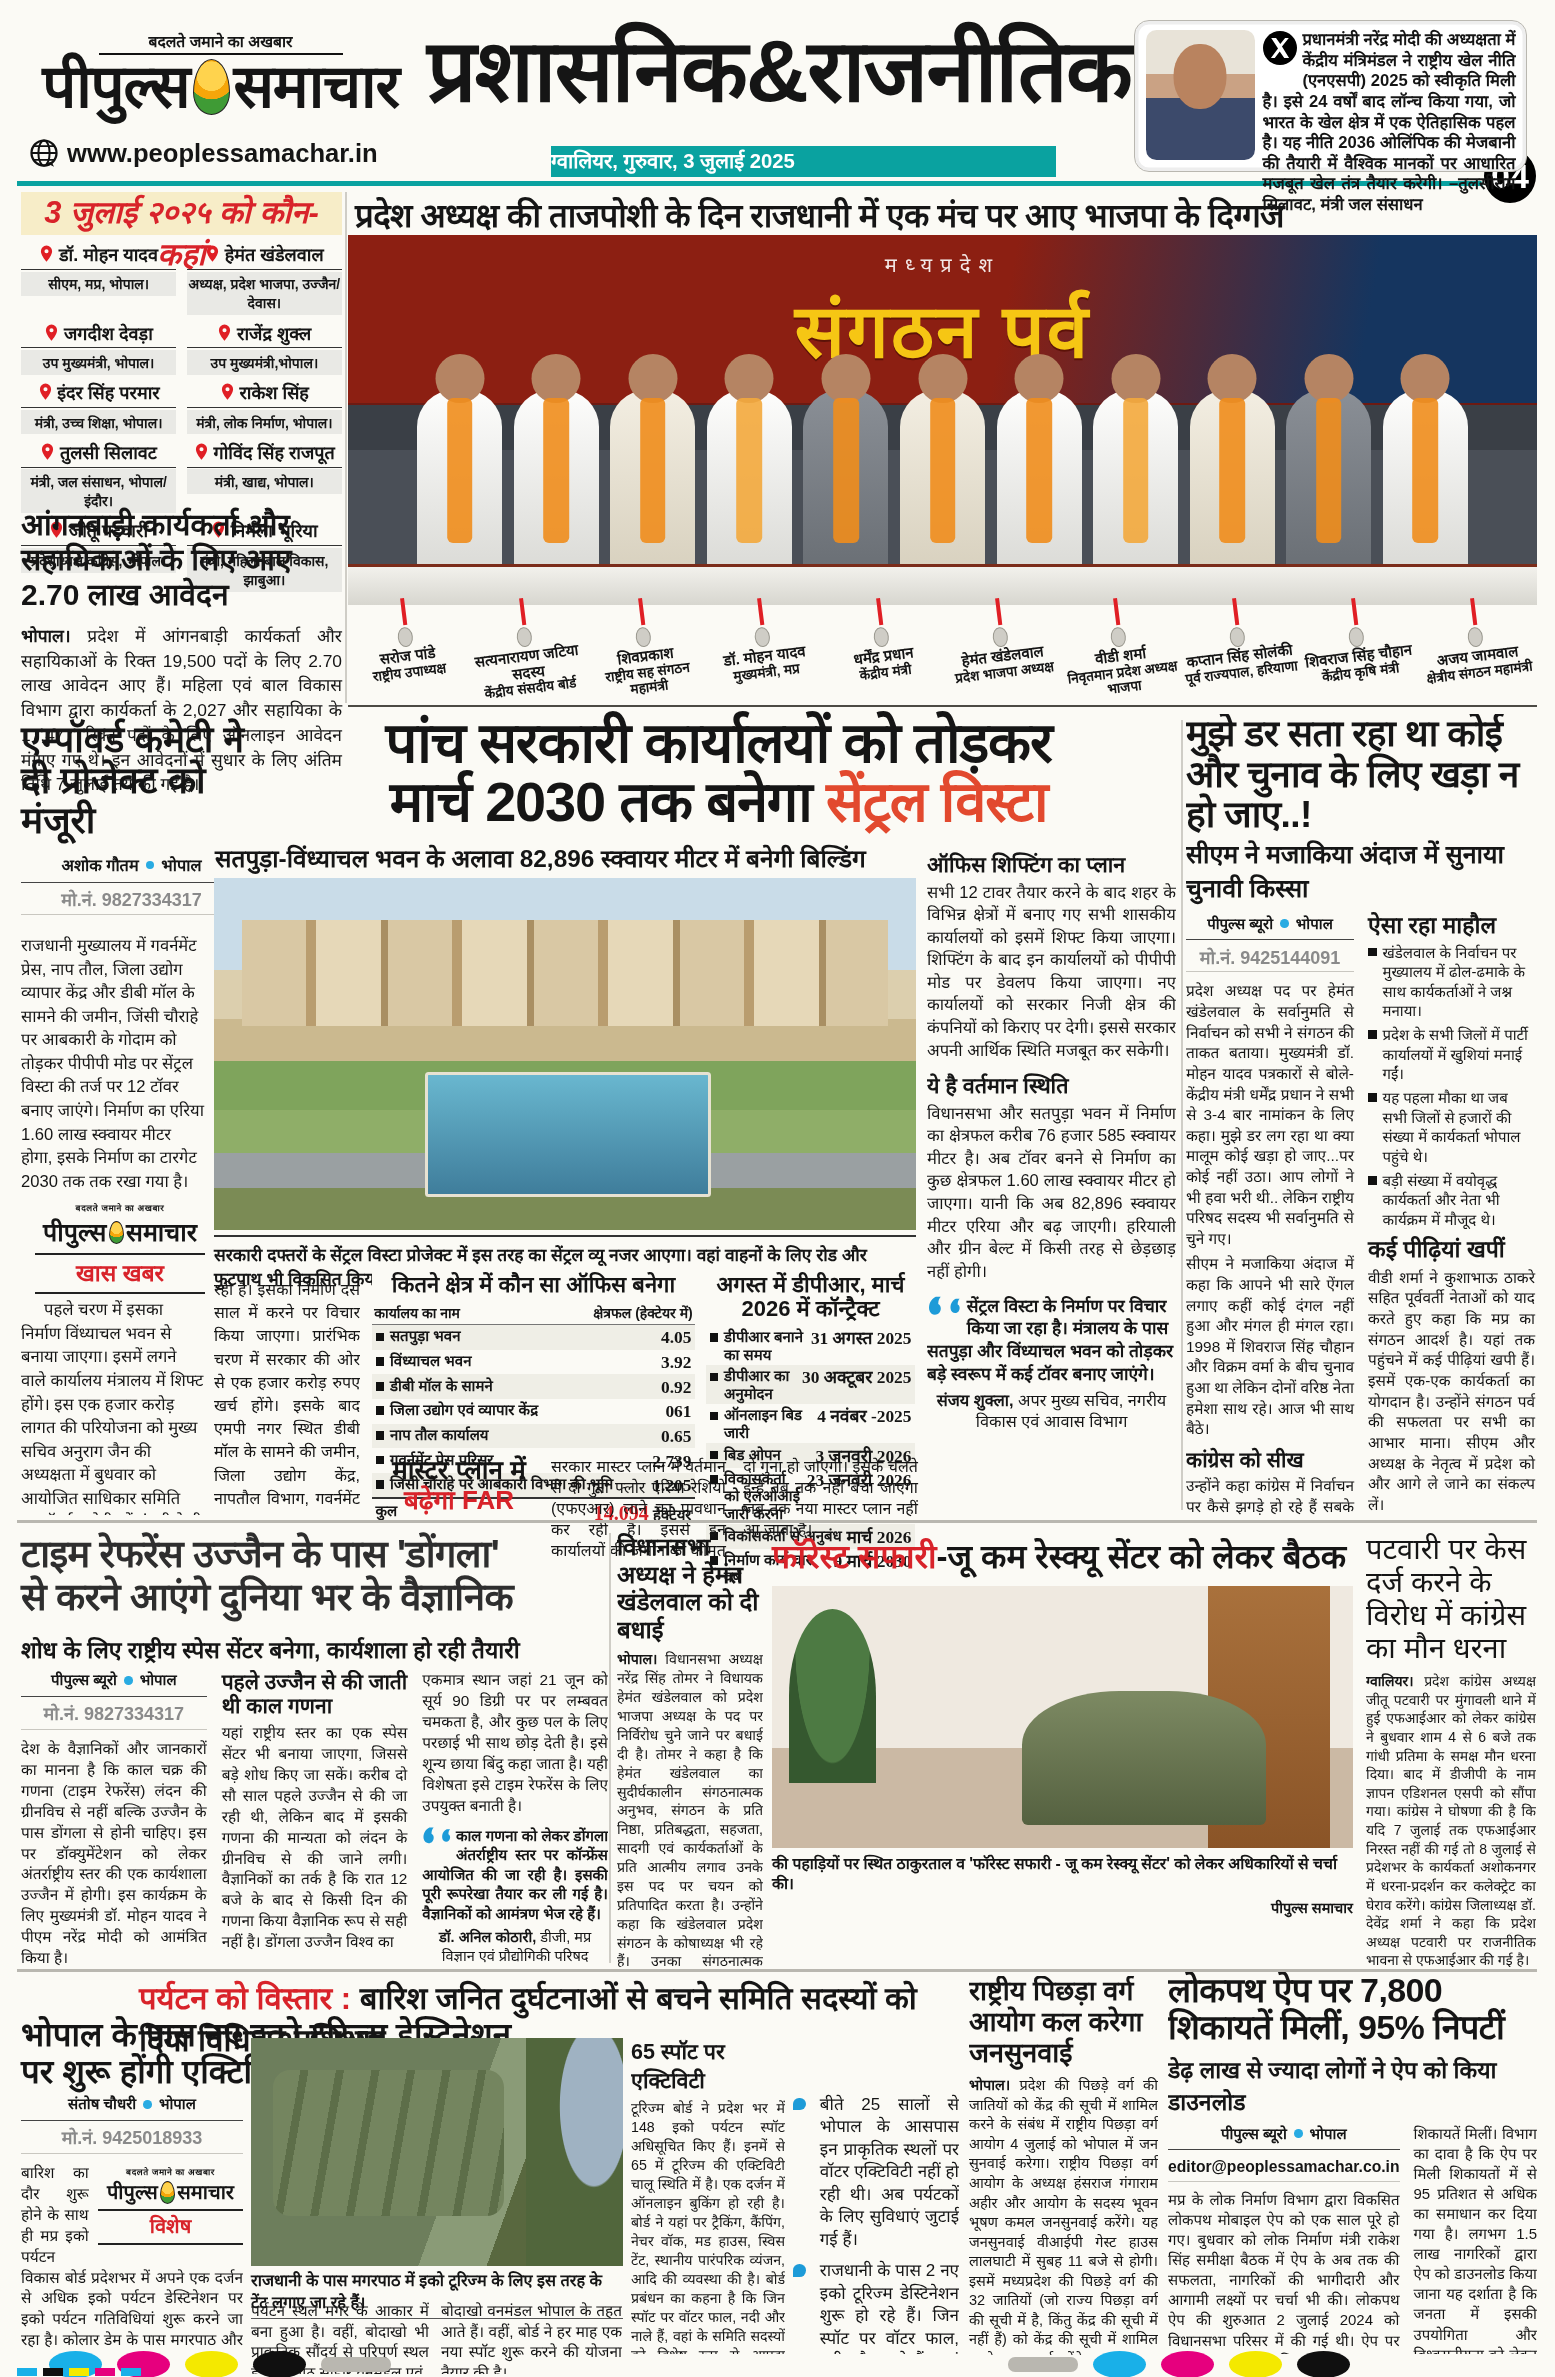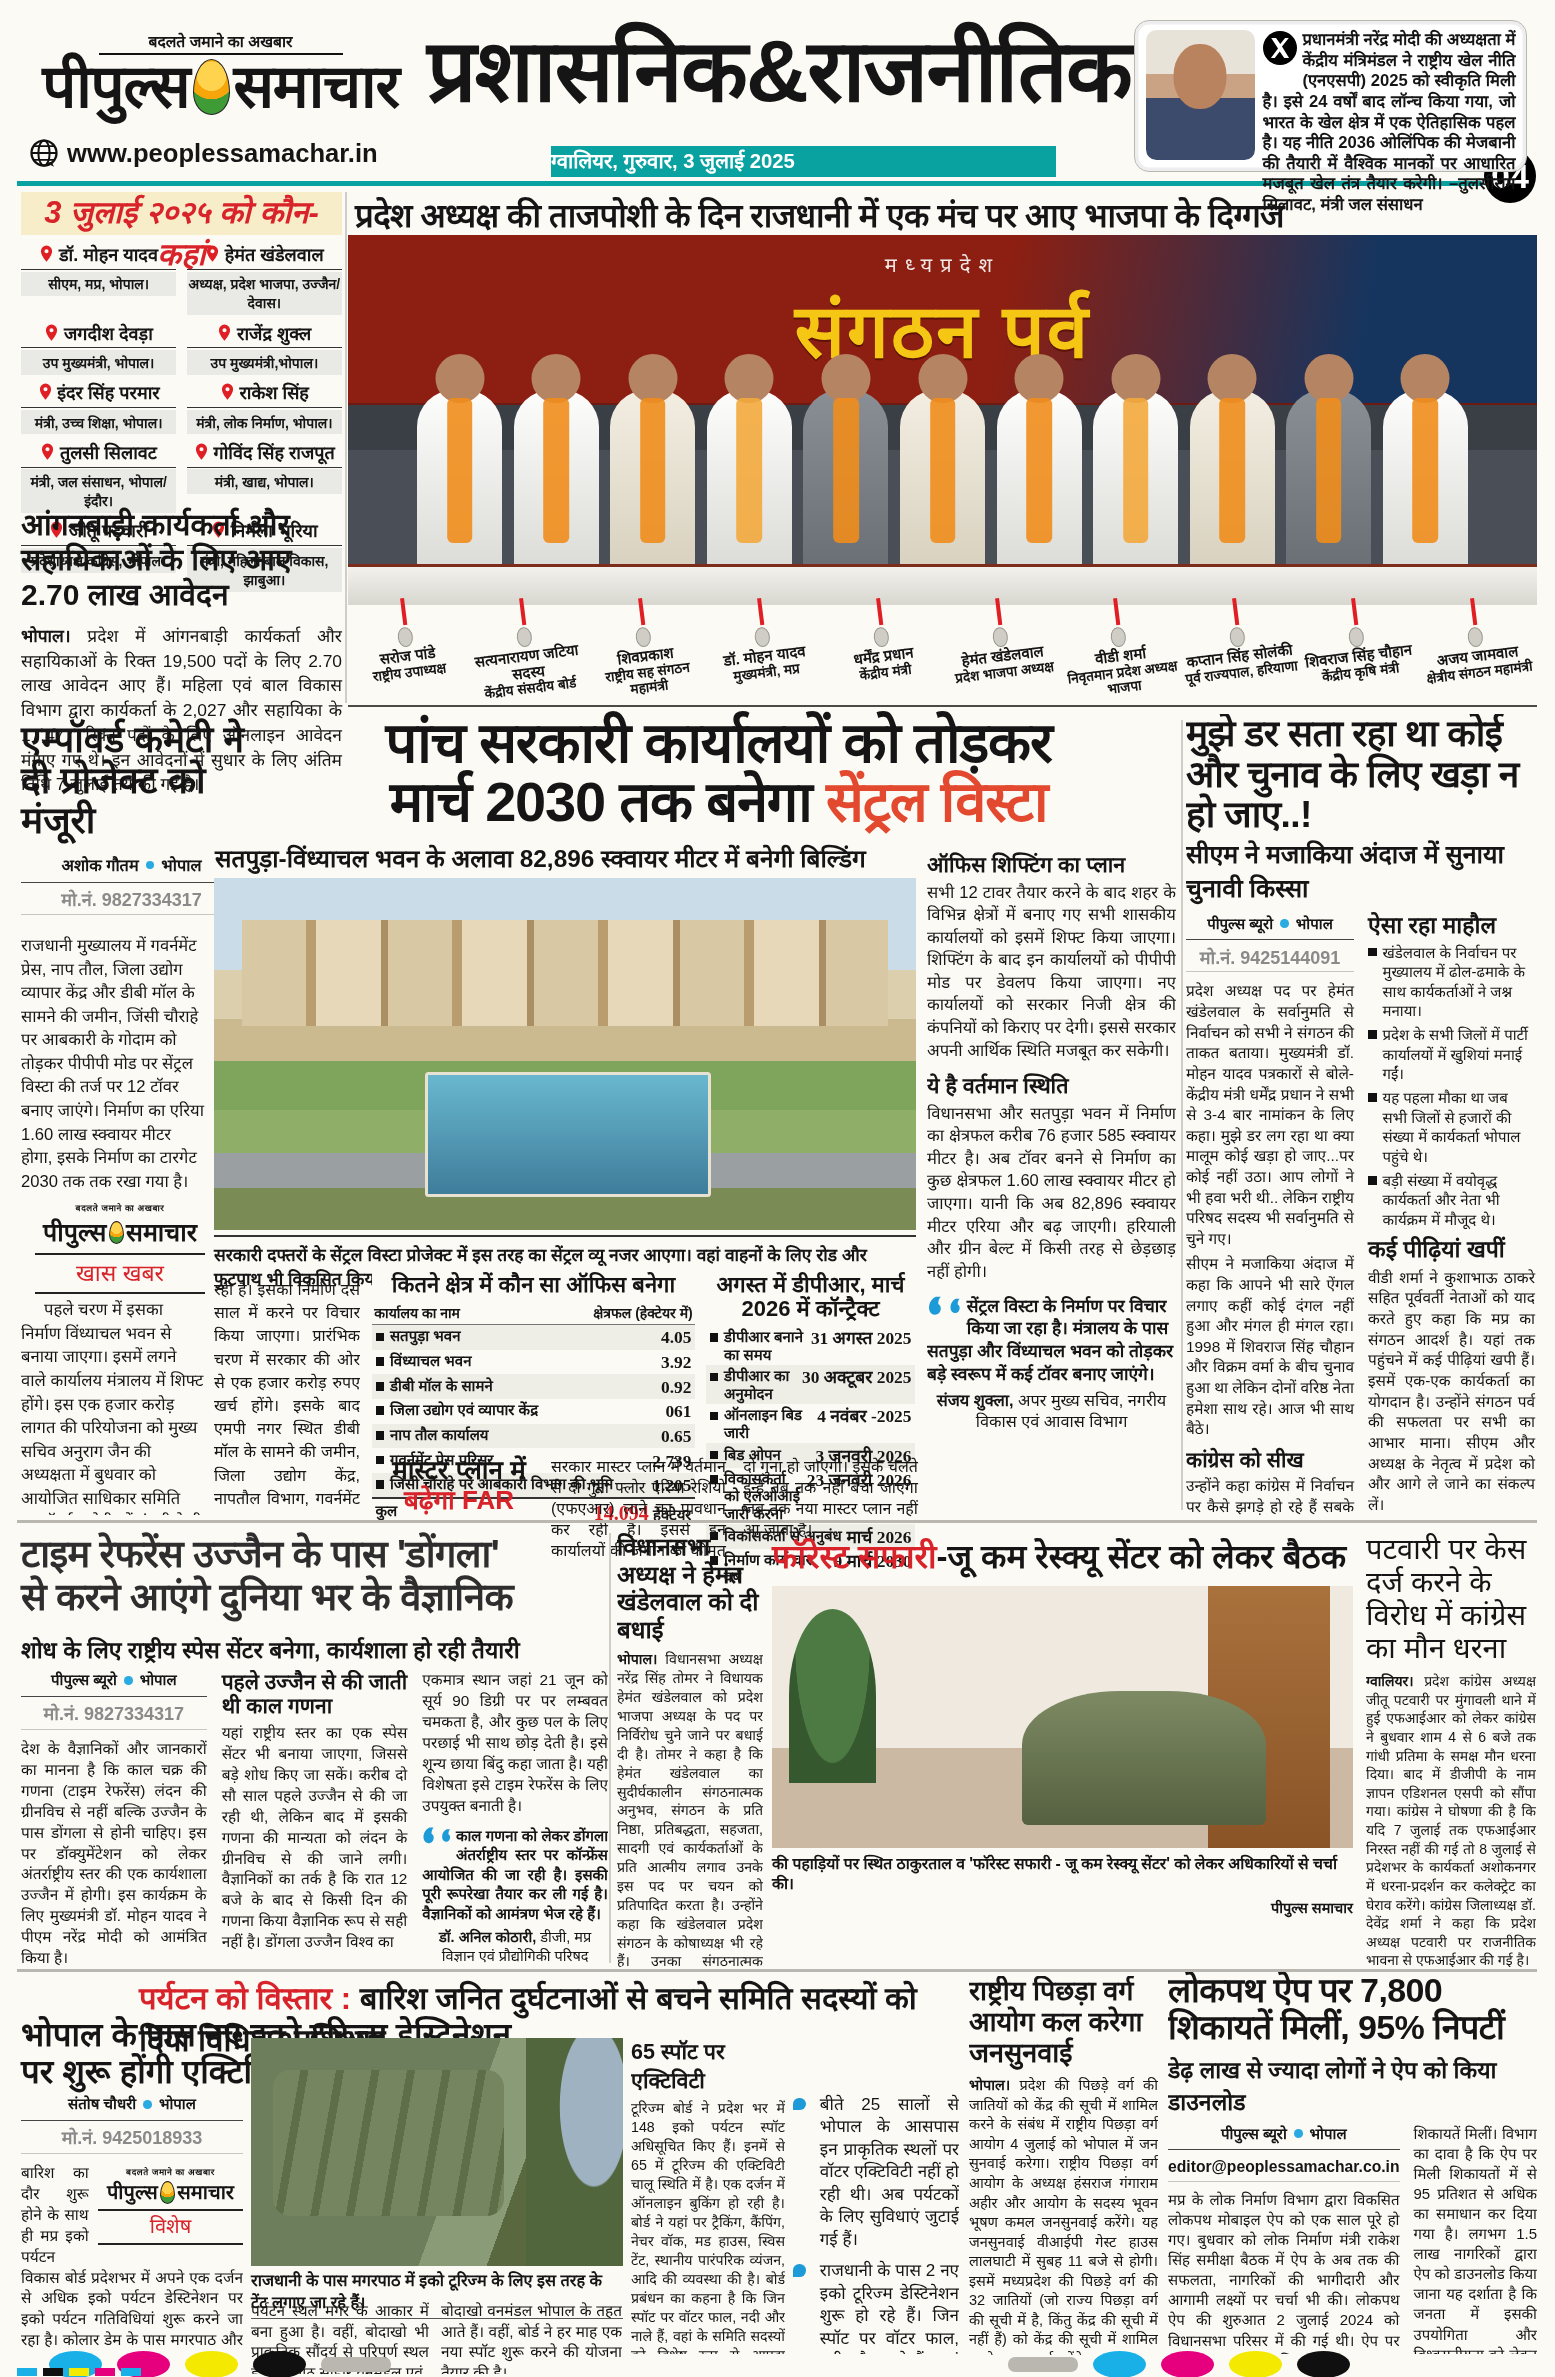--- a/index.html
+++ b/index.html
@@ -58,21 +58,21 @@
   
   .byl{display:flex;align-items:center;justify-content:center;gap:7px;font-size:16.3px;font-weight:900;border-bottom:1.7px solid #444;padding-bottom:5.8px}
   .dot{width:8.7px;height:8.7px;border-radius:50%;background:#29abe2;flex:0 0 auto}
   .phone{font-size:18px;font-weight:800;color:#8a8a8a;text-align:center;padding:4.6px 0 2.3px;border-bottom:1.2px solid #c9c7c0;margin-bottom:9.3px}
   .email{font-size:15.7px;font-weight:800;text-align:center;padding:5.8px 0 3.5px;border-bottom:1.2px solid #c9c7c0;margin-bottom:8.1px}
   .sq{display:inline-block;width:8.7px;height:8.7px;background:#111;margin-right:5.8px;flex:0 0 auto;margin-top:5.2px}
   .inset{float:right;width:170px;margin:4.6px 0 4.6px 9.3px;text-align:center;border-bottom:2.9px solid #222;padding-bottom:2.3px}
   .inset-tag{font-size:8.7px;font-weight:700;letter-spacing:0.6px}
   .inset-row{display:flex;align-items:center;justify-content:center;gap:2.3px;font-size:25px;font-weight:900;border-bottom:2.3px solid #222;padding-bottom:2.3px}
   .inset .emblem{width:15px;height:23px;border-width:1.2px}
-  .inset-sub{color:#d8232a;font-size:23px;font-weight:400;padding-top:2.3px}
+  .inset-sub{color:#d8232a;font-size:23px;font-weight:700;padding-top:2.3px}
   
   .emp-head{left:21px;top:720px;width:250px;font-size:37px;font-weight:900;line-height:1.1}
   .emp-meta{left:21px;top:854px;width:221px}
   .emp-body{left:21px;top:934px;width:184px;height:581px;font-size:16.6px;line-height:1.42;overflow:hidden}
   .emp-body p{margin-bottom:4.6px;text-indent:23px}
   .emp-body p:first-child{text-indent:0}
   
   .cv-head{left:261px;top:713px;width:915px;text-align:center;font-size:56px;font-weight:900;line-height:1.06;letter-spacing:-1.2px}
   .cv-red{color:#e2492e}
   .cv-subhead{left:215px;top:841px;width:700px;font-size:24.4px;font-weight:900}

